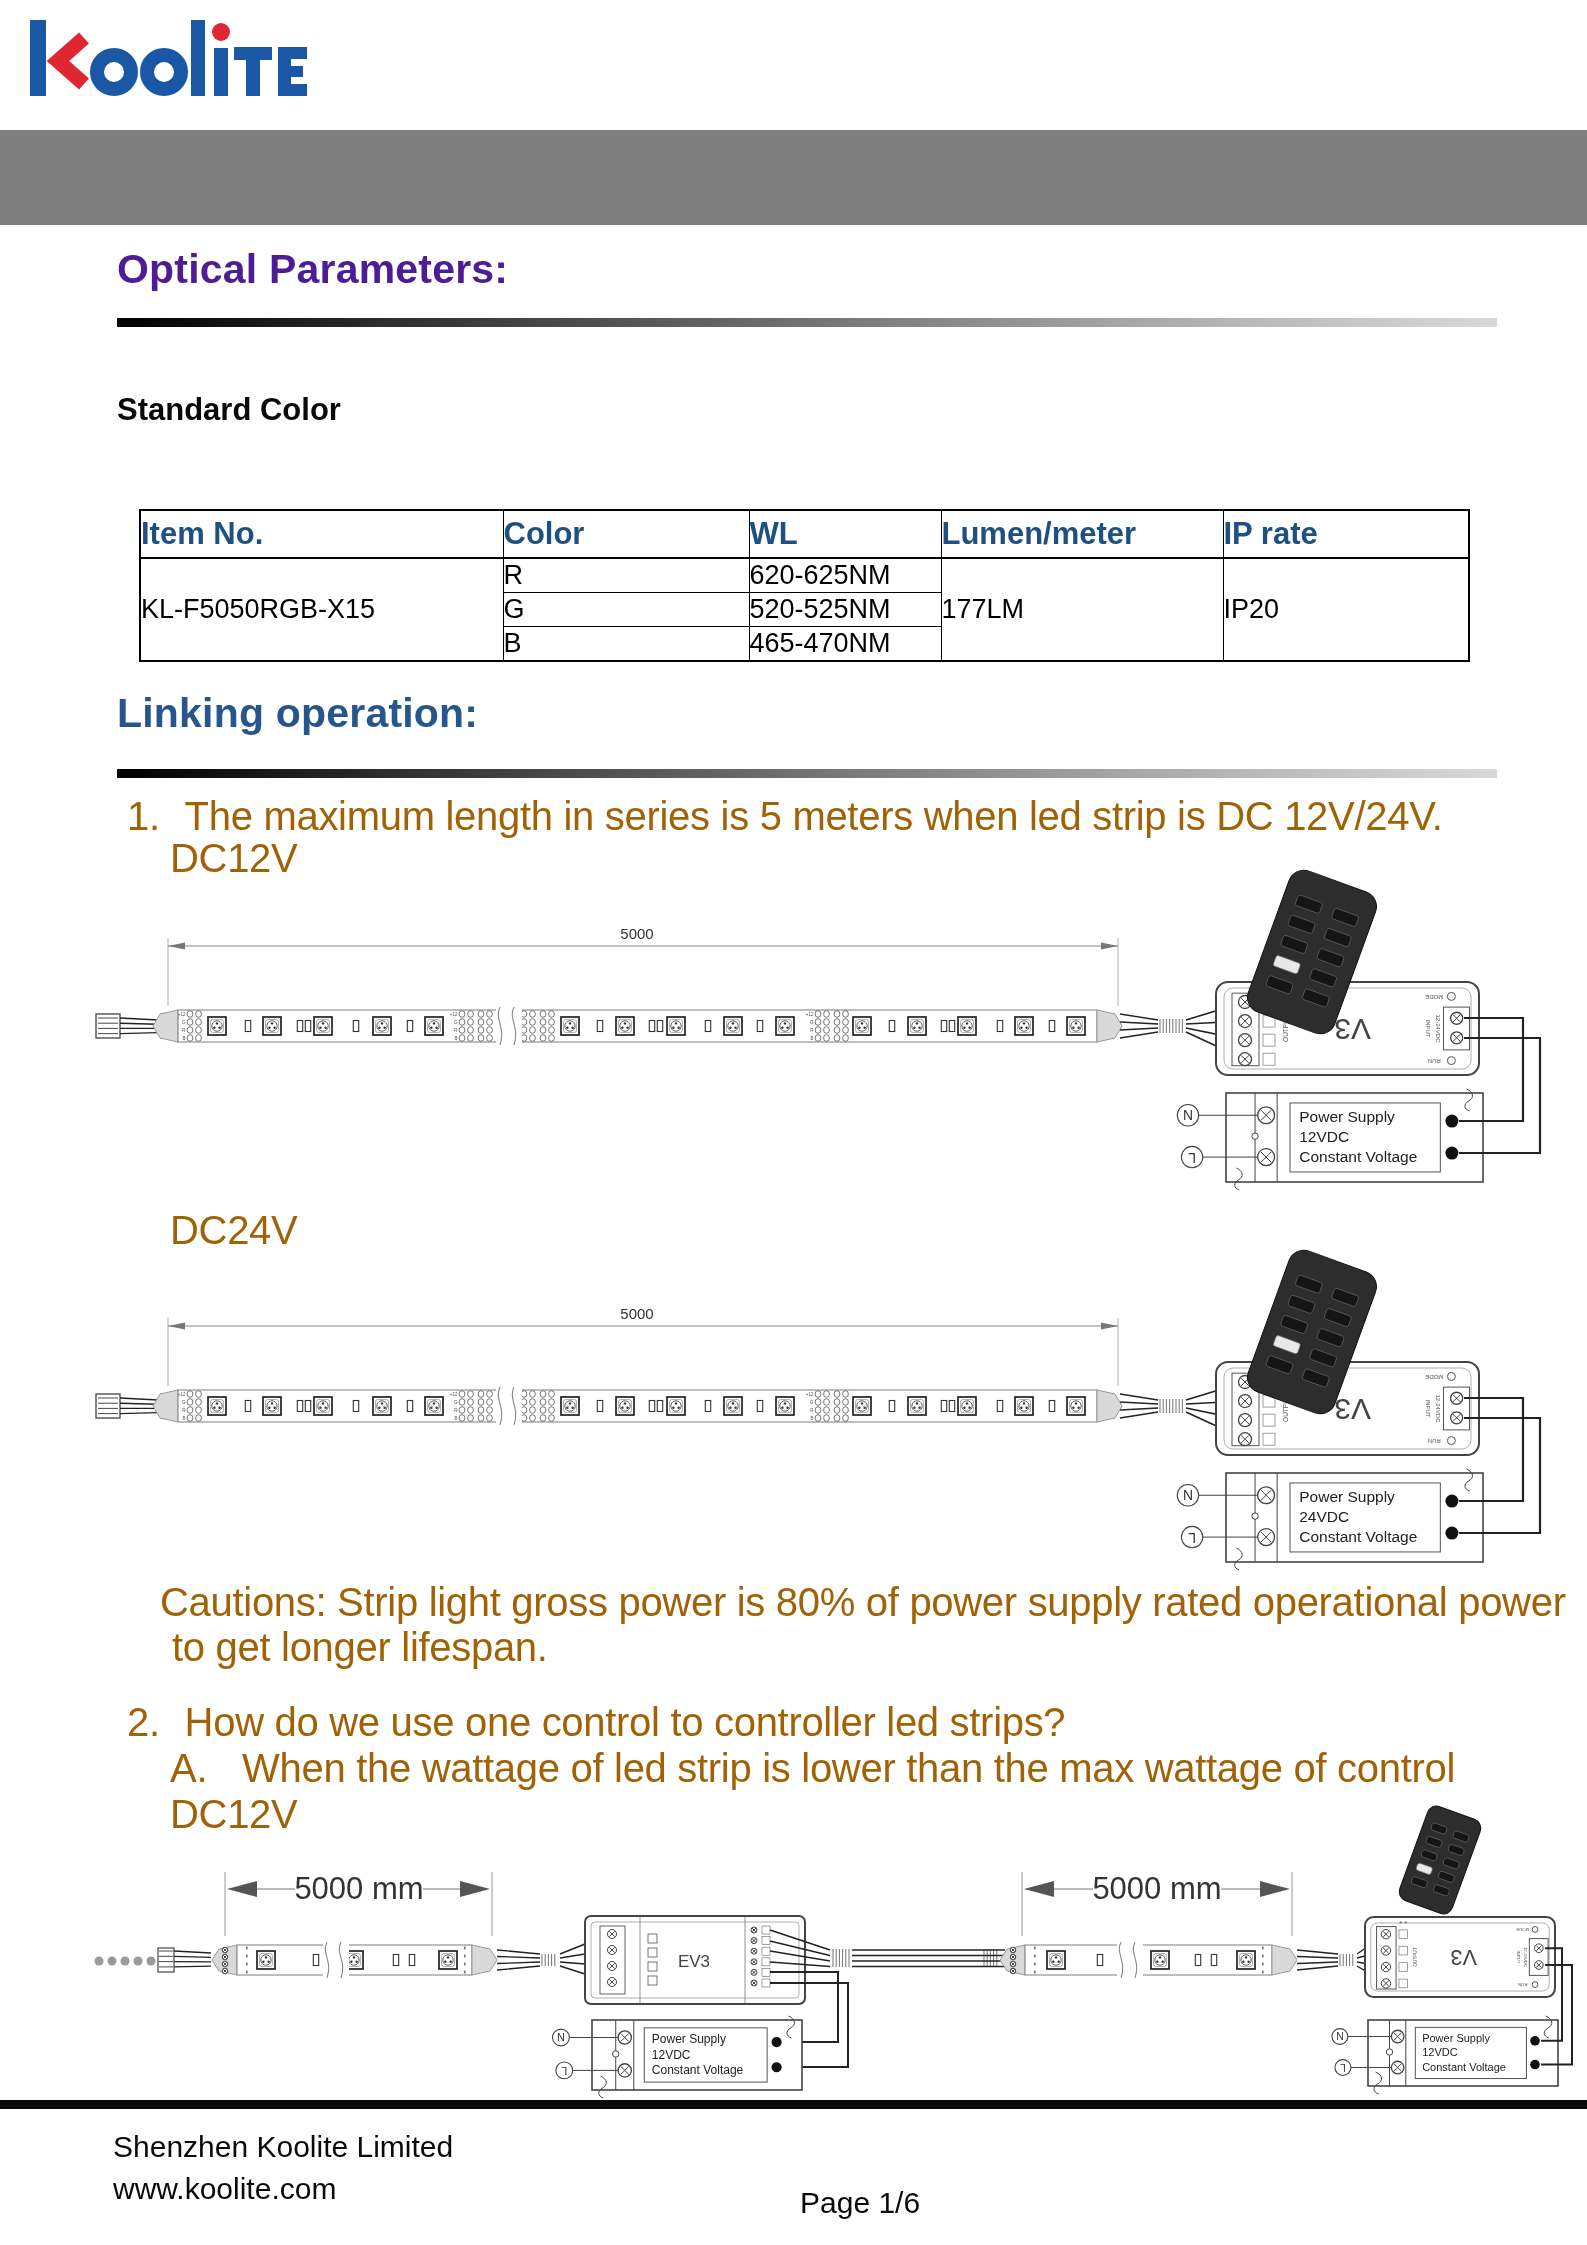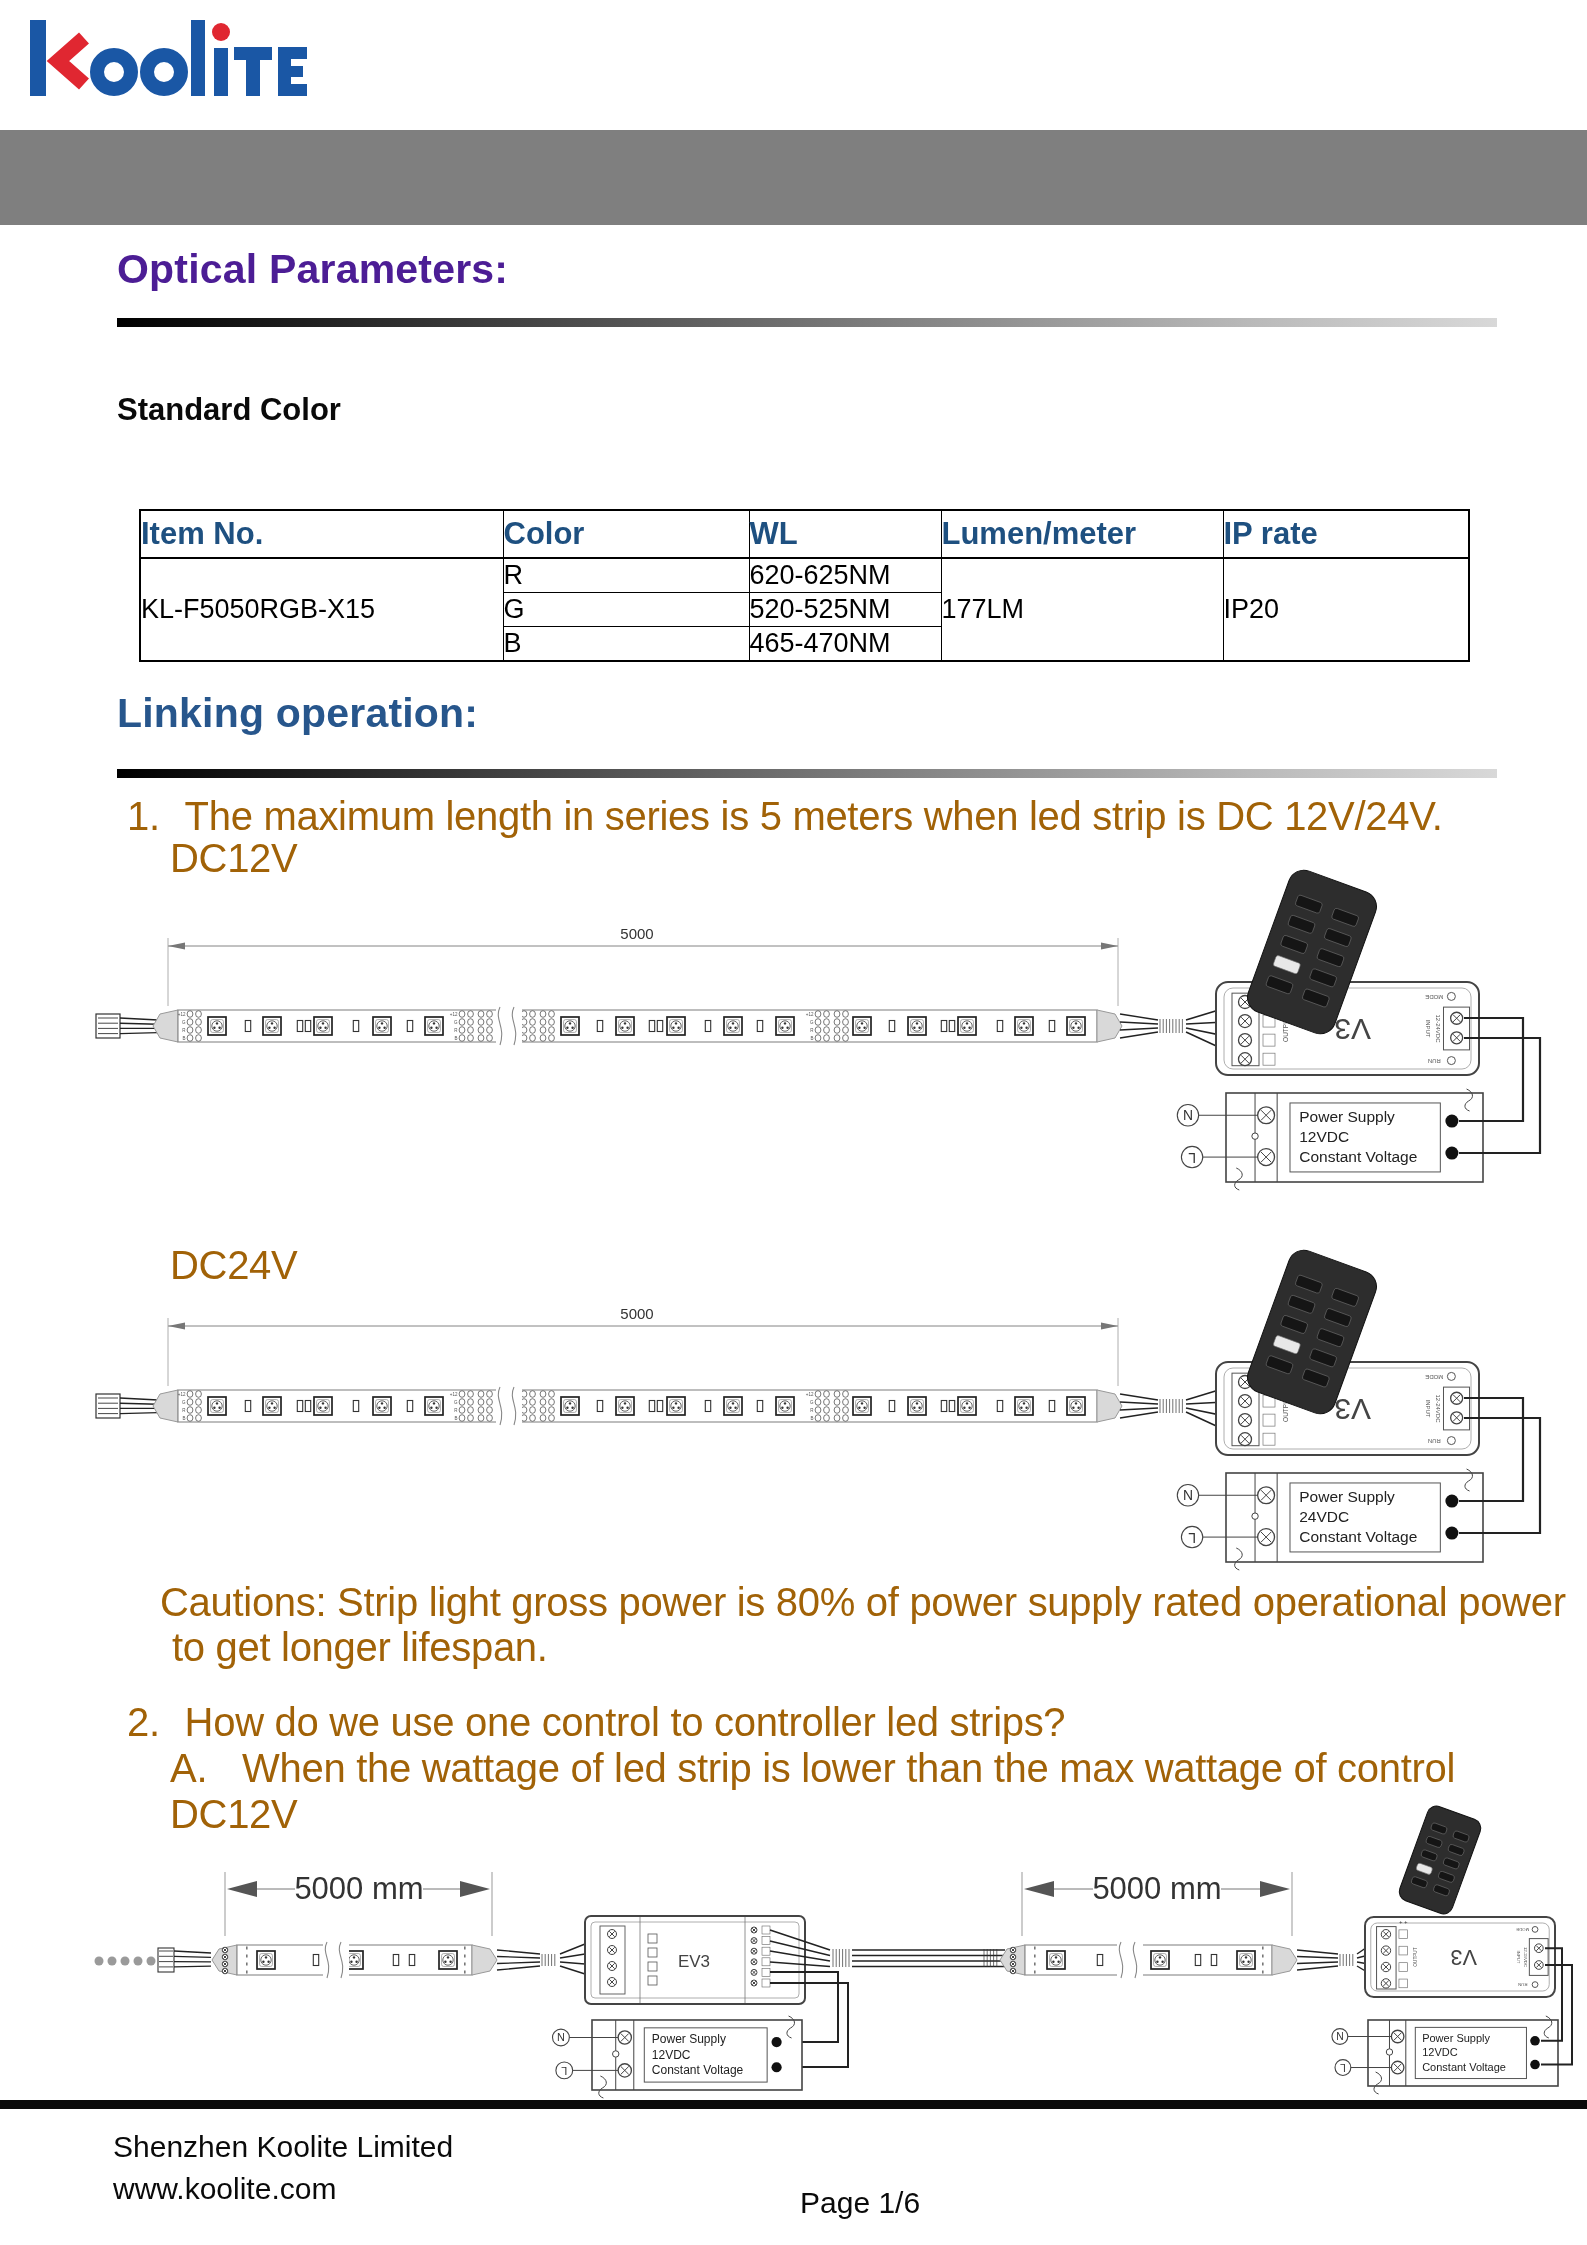--- a/index.html
+++ b/index.html
@@ -100,21 +100,21 @@
 
   <div class="abs h1" style="left:117px;top:690px;color:#27568c">Linking operation:</div>
   <div class="abs divider" style="top:769px"></div>
 
   <div class="abs para" style="left:127px;top:794px">
     <span>1.</span>
     <span style="padding-left:14px">The maximum length in series is 5 meters when led strip is DC 12V/24V.</span>
   </div>
   <div class="abs para" style="left:170px;top:836px">DC12V</div>
 
-  <div class="abs para" style="left:170px;top:1243px">DC24V</div>
+  <div class="abs para" style="left:170px;top:1208px">DC24V</div>
 
   <div class="abs para" style="left:160px;top:1580px">Cautions: Strip light gross power is 80% of power supply rated operational power</div>
   <div class="abs para" style="left:172px;top:1625px">to get longer lifespan.</div>
 
   <div class="abs para" style="left:127px;top:1700px">
     <span>2.</span>
     <span style="padding-left:14px">How do we use one control to controller led strips?</span>
   </div>
   <div class="abs para" style="left:170px;top:1746px">
     <span>A.</span>

